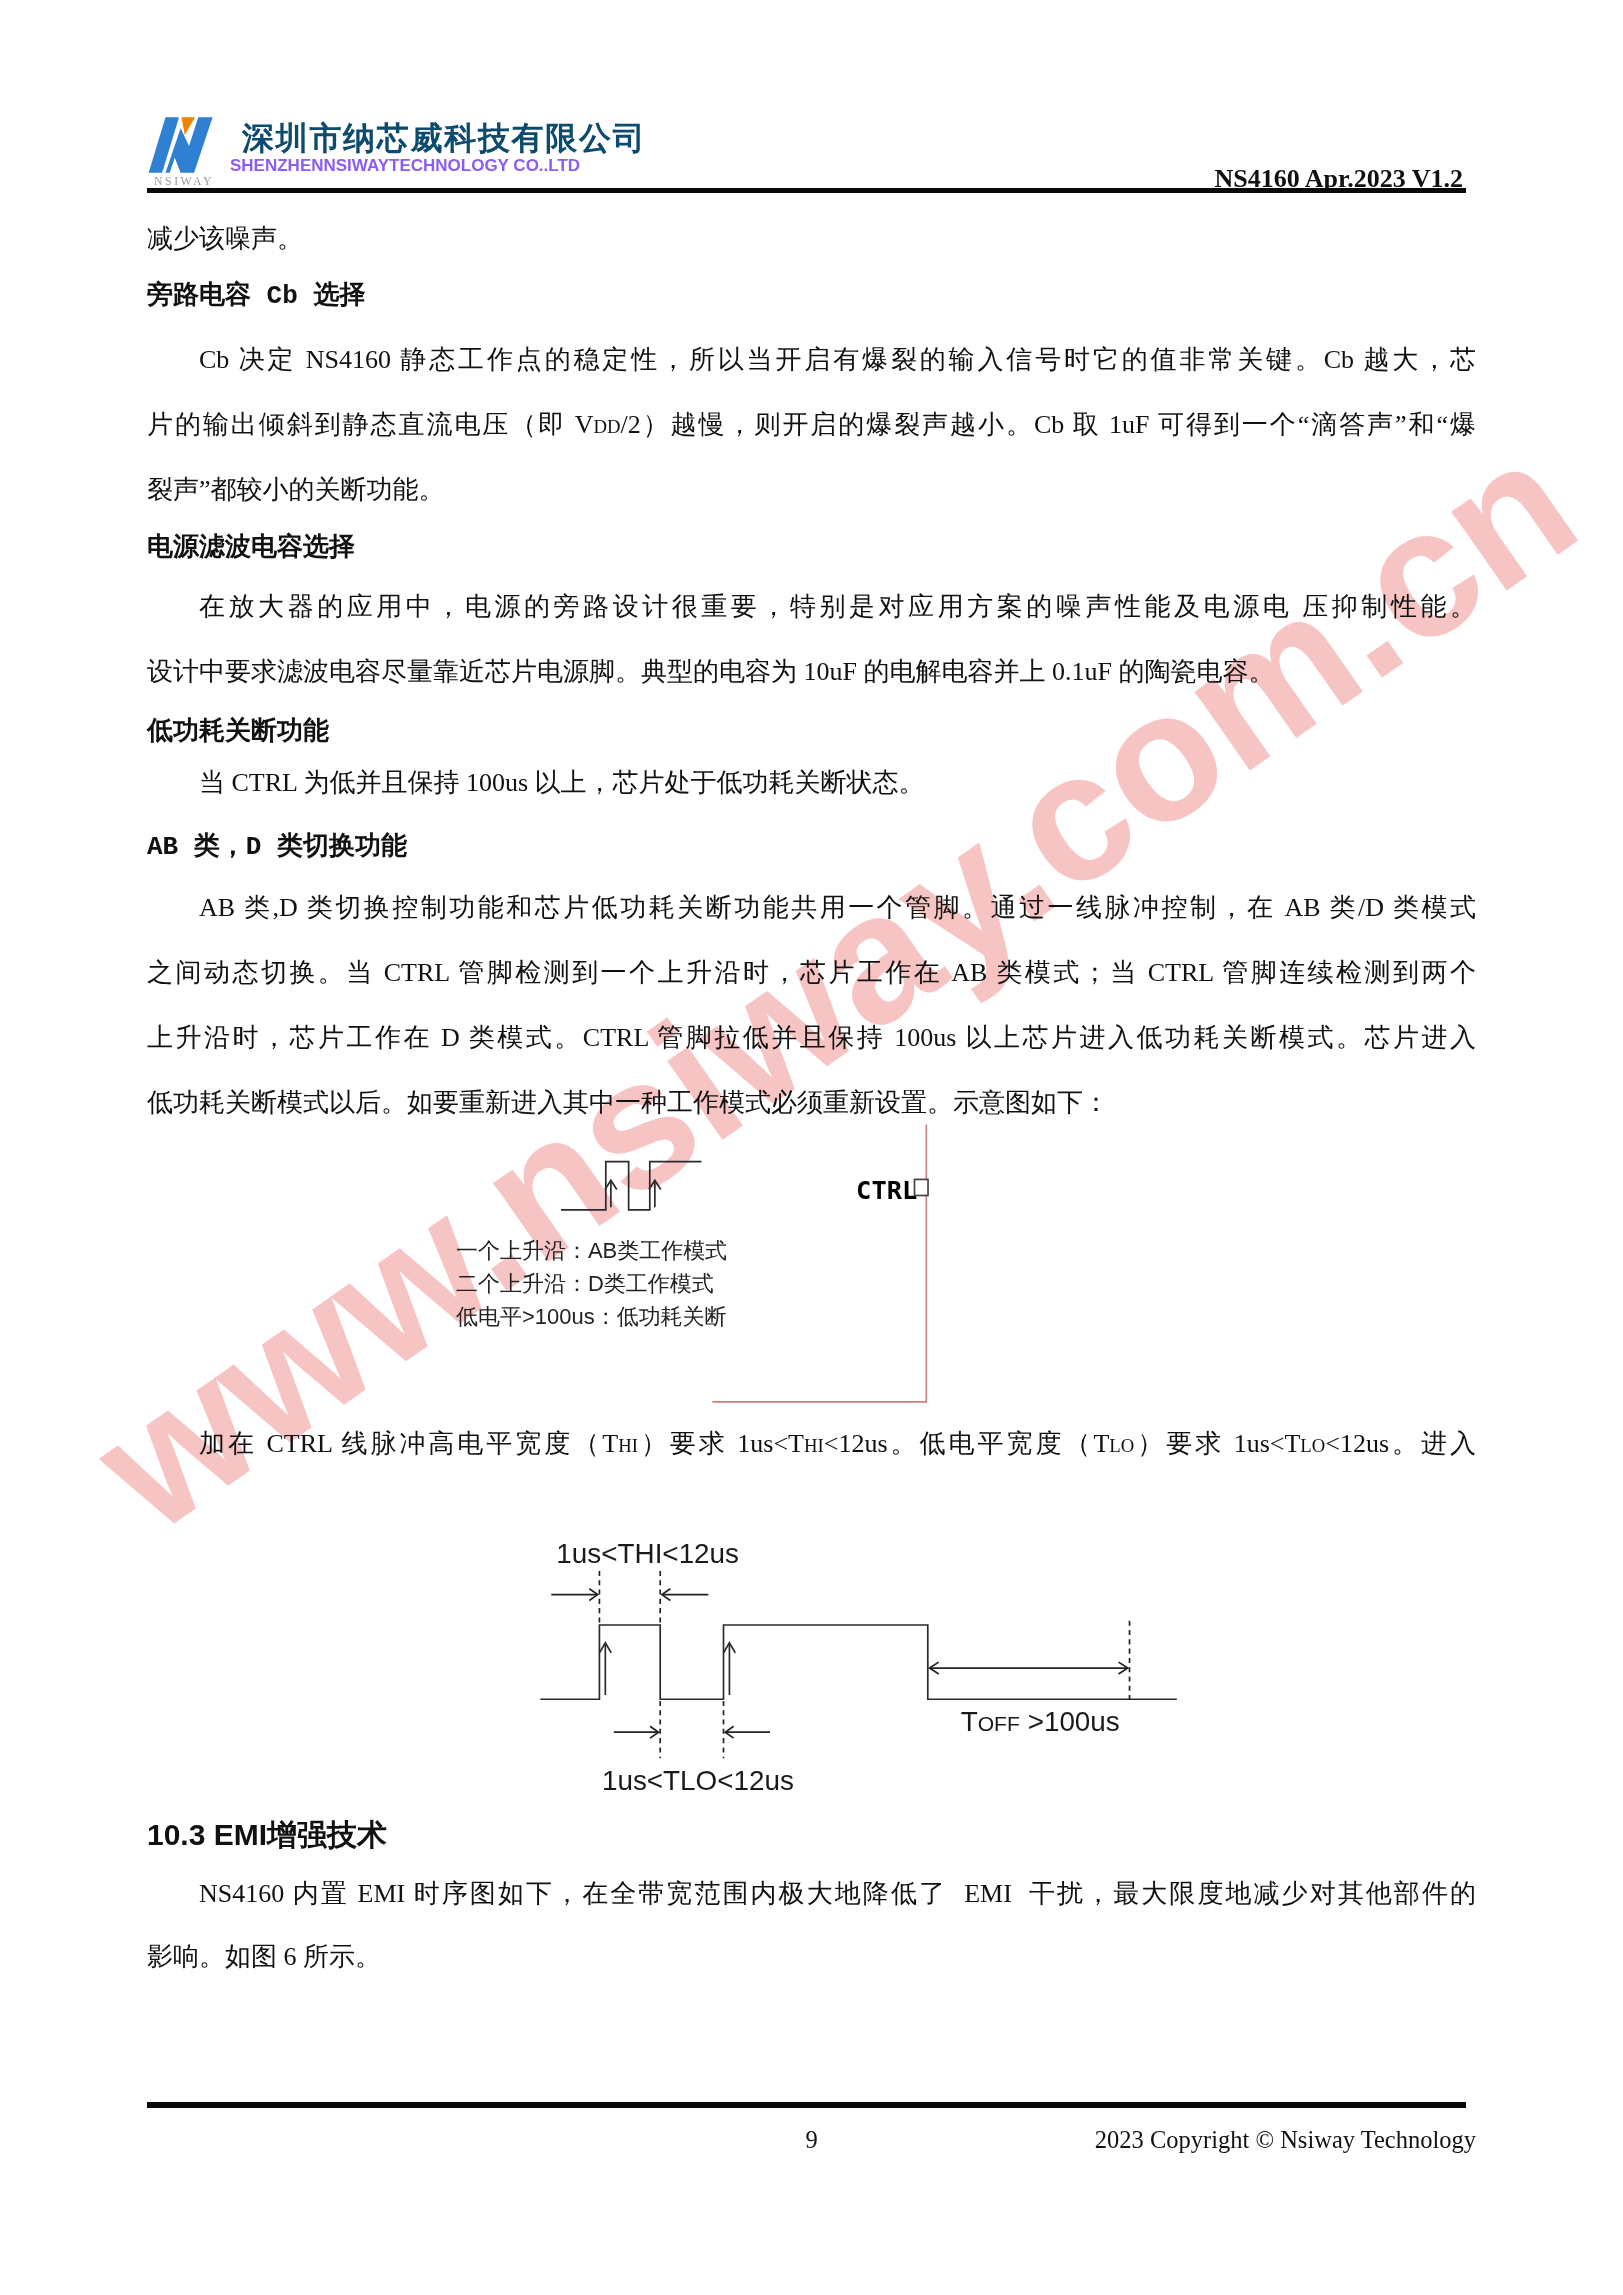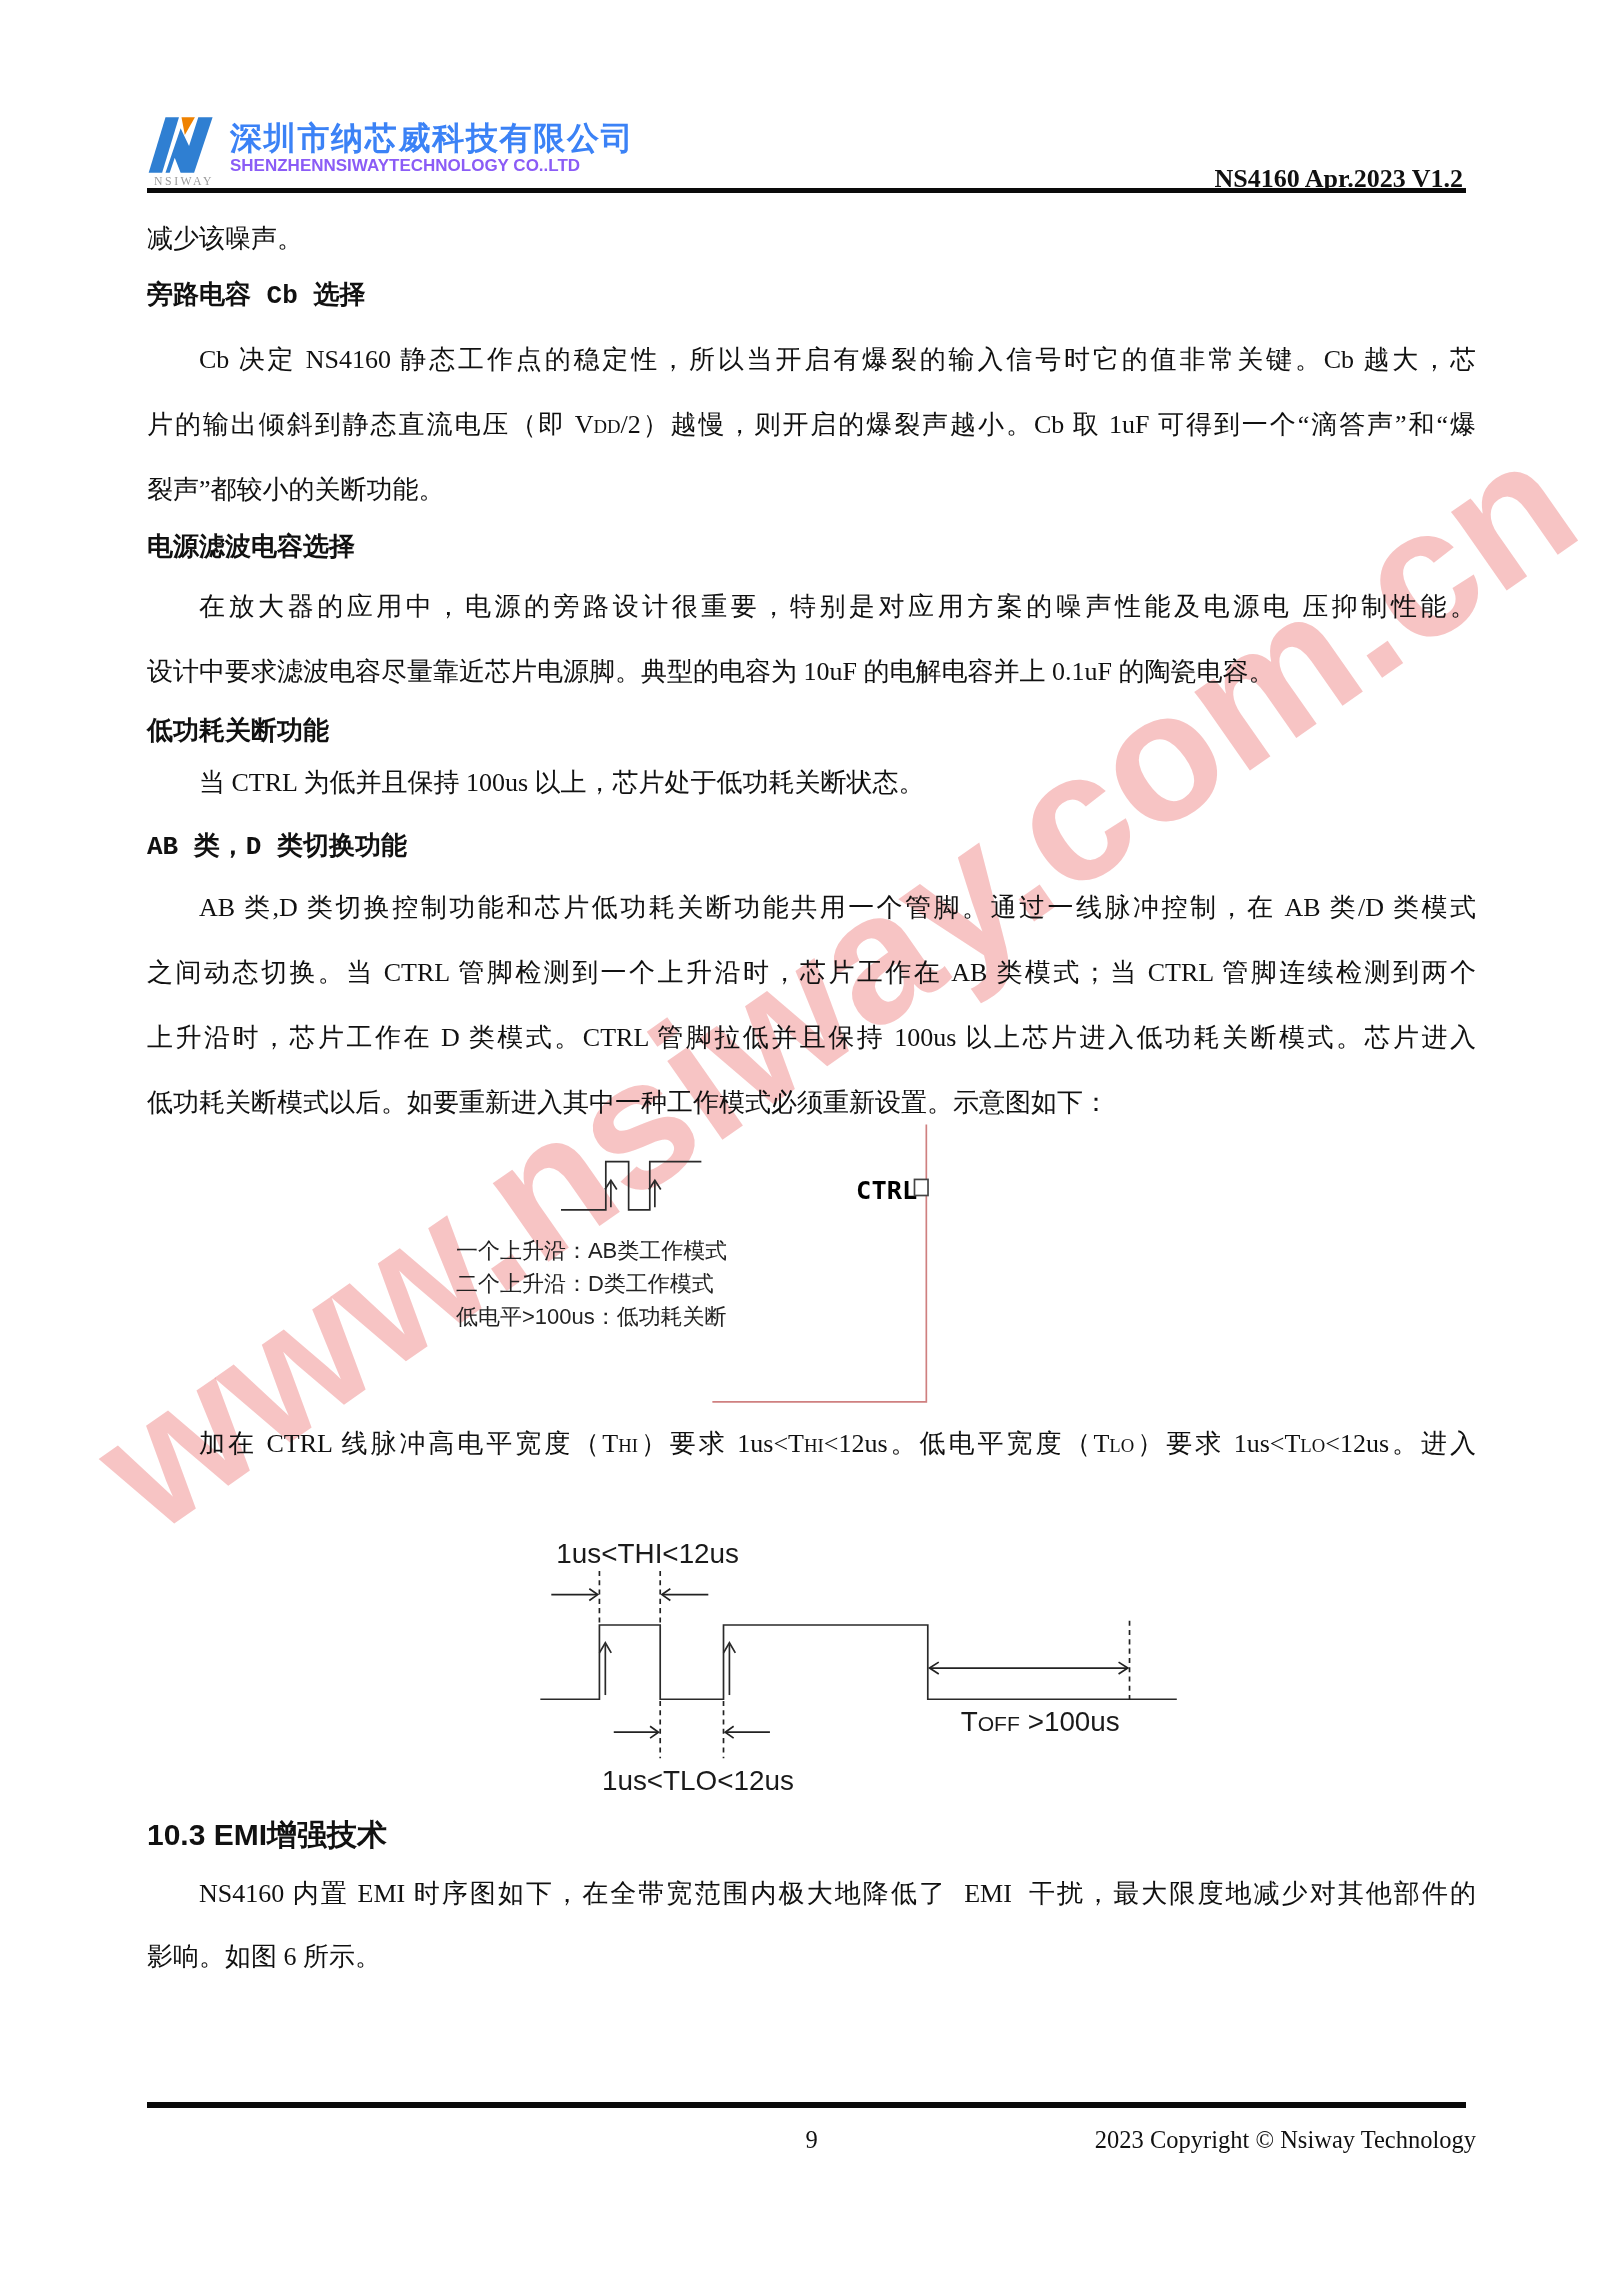--- a/index.html
+++ b/index.html
@@ -43,21 +43,21 @@
 <div id="page">
 
   <div id="watermark" style="color: rgba(240, 138, 138, 0.5);">www.nsiway.com.cn</div>
 
   <svg id="logo" viewBox="0 0 88 88">
     <polygon points="2,70 22,4 38,4 18,70" fill="#2f7fd2"></polygon>
     <polygon points="41,4 57,4 45,25" fill="#ef8200"></polygon>
     <polygon points="22,70 40,17 50,38 61,4 78,4 56,70 40,70 33,52 27,70" fill="#2f7fd2"></polygon>
     <text x="44" y="85" text-anchor="middle" font-size="14" letter-spacing="3" fill="#9a9a9a" font-family="Liberation Serif, serif">NSIWAY</text>
   </svg>
-  <div id="company-cn" style="color: #3b82f6;">深圳市纳芯威科技有限公司</div>
+  <div id="company-cn" style="color: #0c4a6e; margin-left: 12px;">深圳市纳芯威科技有限公司</div>
   <div id="company-en" style="color: #8b5cf6;">SHENZHENNSIWAYTECHNOLOGY CO..LTD</div>
   <div id="doc-ref">NS4160 Apr.2023 V1.2</div>
   <div class="hrule" id="header-rule"></div>
 
   <div class="line" style="top:222px">减少该噪声。</div>
   <div class="line hd" style="top:279px">旁路电容 Cb 选择</div>
   <div class="line j ind" style="top:343px">Cb 决定 NS4160 静态工作点的稳定性，所以当开启有爆裂的输入信号时它的值非常关键。Cb 越大，芯</div>
   <div class="line j" style="top:408px">片的输出倾斜到静态直流电压（即 V<span class="sc">DD</span>/2）越慢，则开启的爆裂声越小。Cb 取 1uF 可得到一个“滴答声”和“爆</div>
   <div class="line" style="top:473px">裂声”都较小的关断功能。</div>
   <div class="line hd" style="top:531px">电源滤波电容选择</div>

